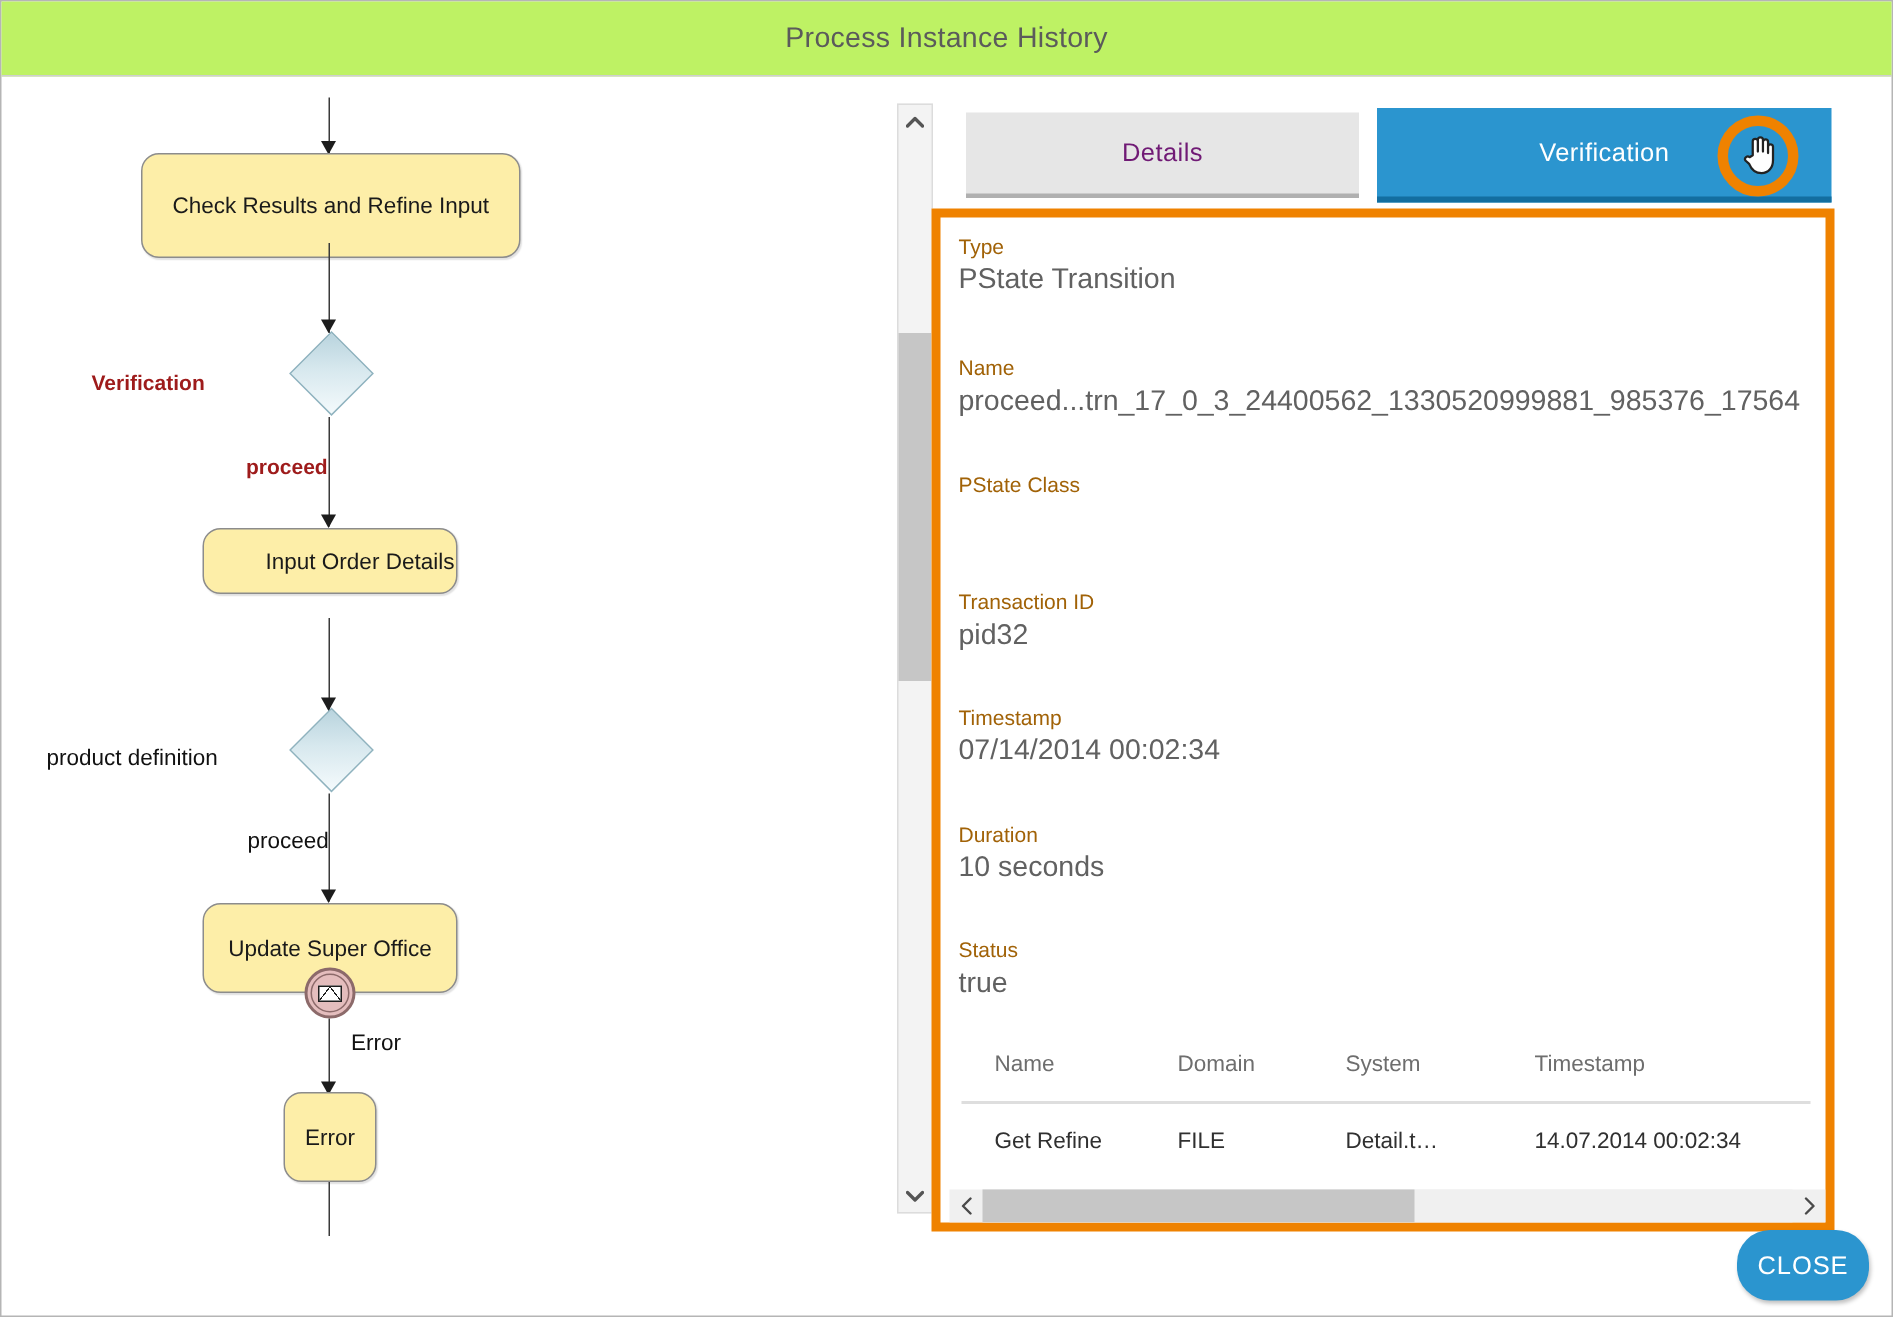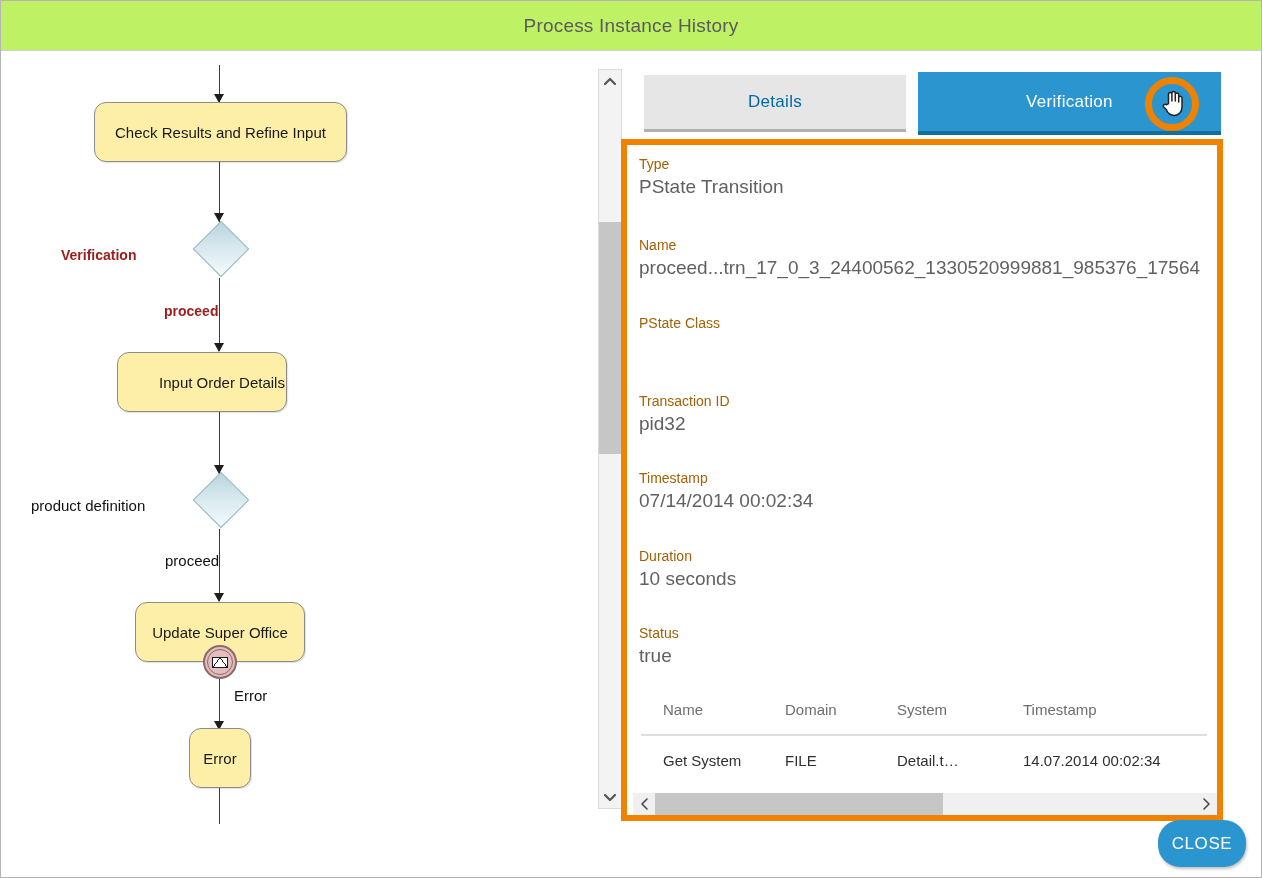--- a/index.html
+++ b/index.html
@@ -102,21 +102,21 @@
   }
   
   .tabs{position:absolute;left:0;top:0;width:100%;height:0;}
   .tab{
     position:absolute;box-sizing:border-box;
     display:flex;align-items:center;justify-content:center;
     font-size:17px;letter-spacing:.3px;
   }
   .tab.inactive{
     left:643px;top:74px;width:262px;height:57px;
-    background:#e6e6e6;color:#0369a1;
+    background:#e6e6e6;color:#701a75;
     border-bottom:3px solid #b0b0b0;
   }
   .tab.active{
     left:917px;top:71px;width:303px;height:63px;
     background:#2b95cf;color:#ffffff;
     border-bottom:4px solid #136ea0;
   }
   .cursor-ring{
     position:absolute;left:1144px;top:76px;width:54px;height:54px;
     border:7px solid #ef8200;border-radius:50%;
@@ -174,35 +174,35 @@
 
   <div class="titlebar">
     <div class="title">Process Instance History</div>
   </div>
 
   <div class="diagram">
 
     <div class="edge" style="left:217px;top:13px;height:38px;"></div>
     <div class="arrowhead" style="left:212px;top:42px;"></div>
 
-    <div class="node" style="left:92px;top:50px;width:253px;height:60px;">
+    <div class="node" style="left:92px;top:50px;width:253px;height:70px;">
       <span>Check Results and Refine Input</span>
     </div>
 
     <div class="edge" style="left:217px;top:110px;height:60px;"></div>
     <div class="arrowhead" style="left:212px;top:161px;"></div>
 
     <div class="diamond" style="left:199px;top:177px;"></div>
     <div class="elabel red" style="left:59px;top:171px;">Verification</div>
     <div class="elabel red" style="left:162px;top:227px;">proceed</div>
 
     <div class="edge" style="left:217px;top:226px;height:73px;"></div>
     <div class="arrowhead" style="left:212px;top:291px;"></div>
 
-    <div class="node" style="left:115px;top:300px;width:170px;height:60px;padding-left:40px;">
+    <div class="node" style="left:133px;top:300px;width:170px;height:44px;padding-left:40px;">
       <span>Input Order Details</span>
     </div>
 
     <div class="edge" style="left:217px;top:360px;height:62px;"></div>
     <div class="arrowhead" style="left:212px;top:413px;"></div>
 
     <div class="diamond" style="left:199px;top:428px;"></div>
     <div class="elabel blk" style="left:29px;top:421px;">product definition</div>
     <div class="elabel blk" style="left:163px;top:476px;">proceed</div>
 
@@ -293,21 +293,21 @@
 
     <div class="tbl" style="top:556px;">
       <div class="hrow">
         <div class="c1">Name</div>
         <div class="c2">Domain</div>
         <div class="c3">System</div>
         <div class="c4">Timestamp</div>
       </div>
       <div class="divider"></div>
       <div class="brow">
-        <div class="c1">Get System</div>
+        <div class="c1">Get Refine</div>
         <div class="c2">FILE</div>
         <div class="c3">Detail.t…</div>
         <div class="c4">14.07.2014 00:02:34</div>
       </div>
     </div>
 
     <div class="hscroll" style="top:648px;">
       <div class="ar">
         <svg width="9" height="12" viewBox="0 0 9 12">
             <path d="M7 1 L2 6 L7 11" stroke="#4a4a4a" stroke-width="1.6" fill="none" stroke-linecap="round" stroke-linejoin="round"></path>

